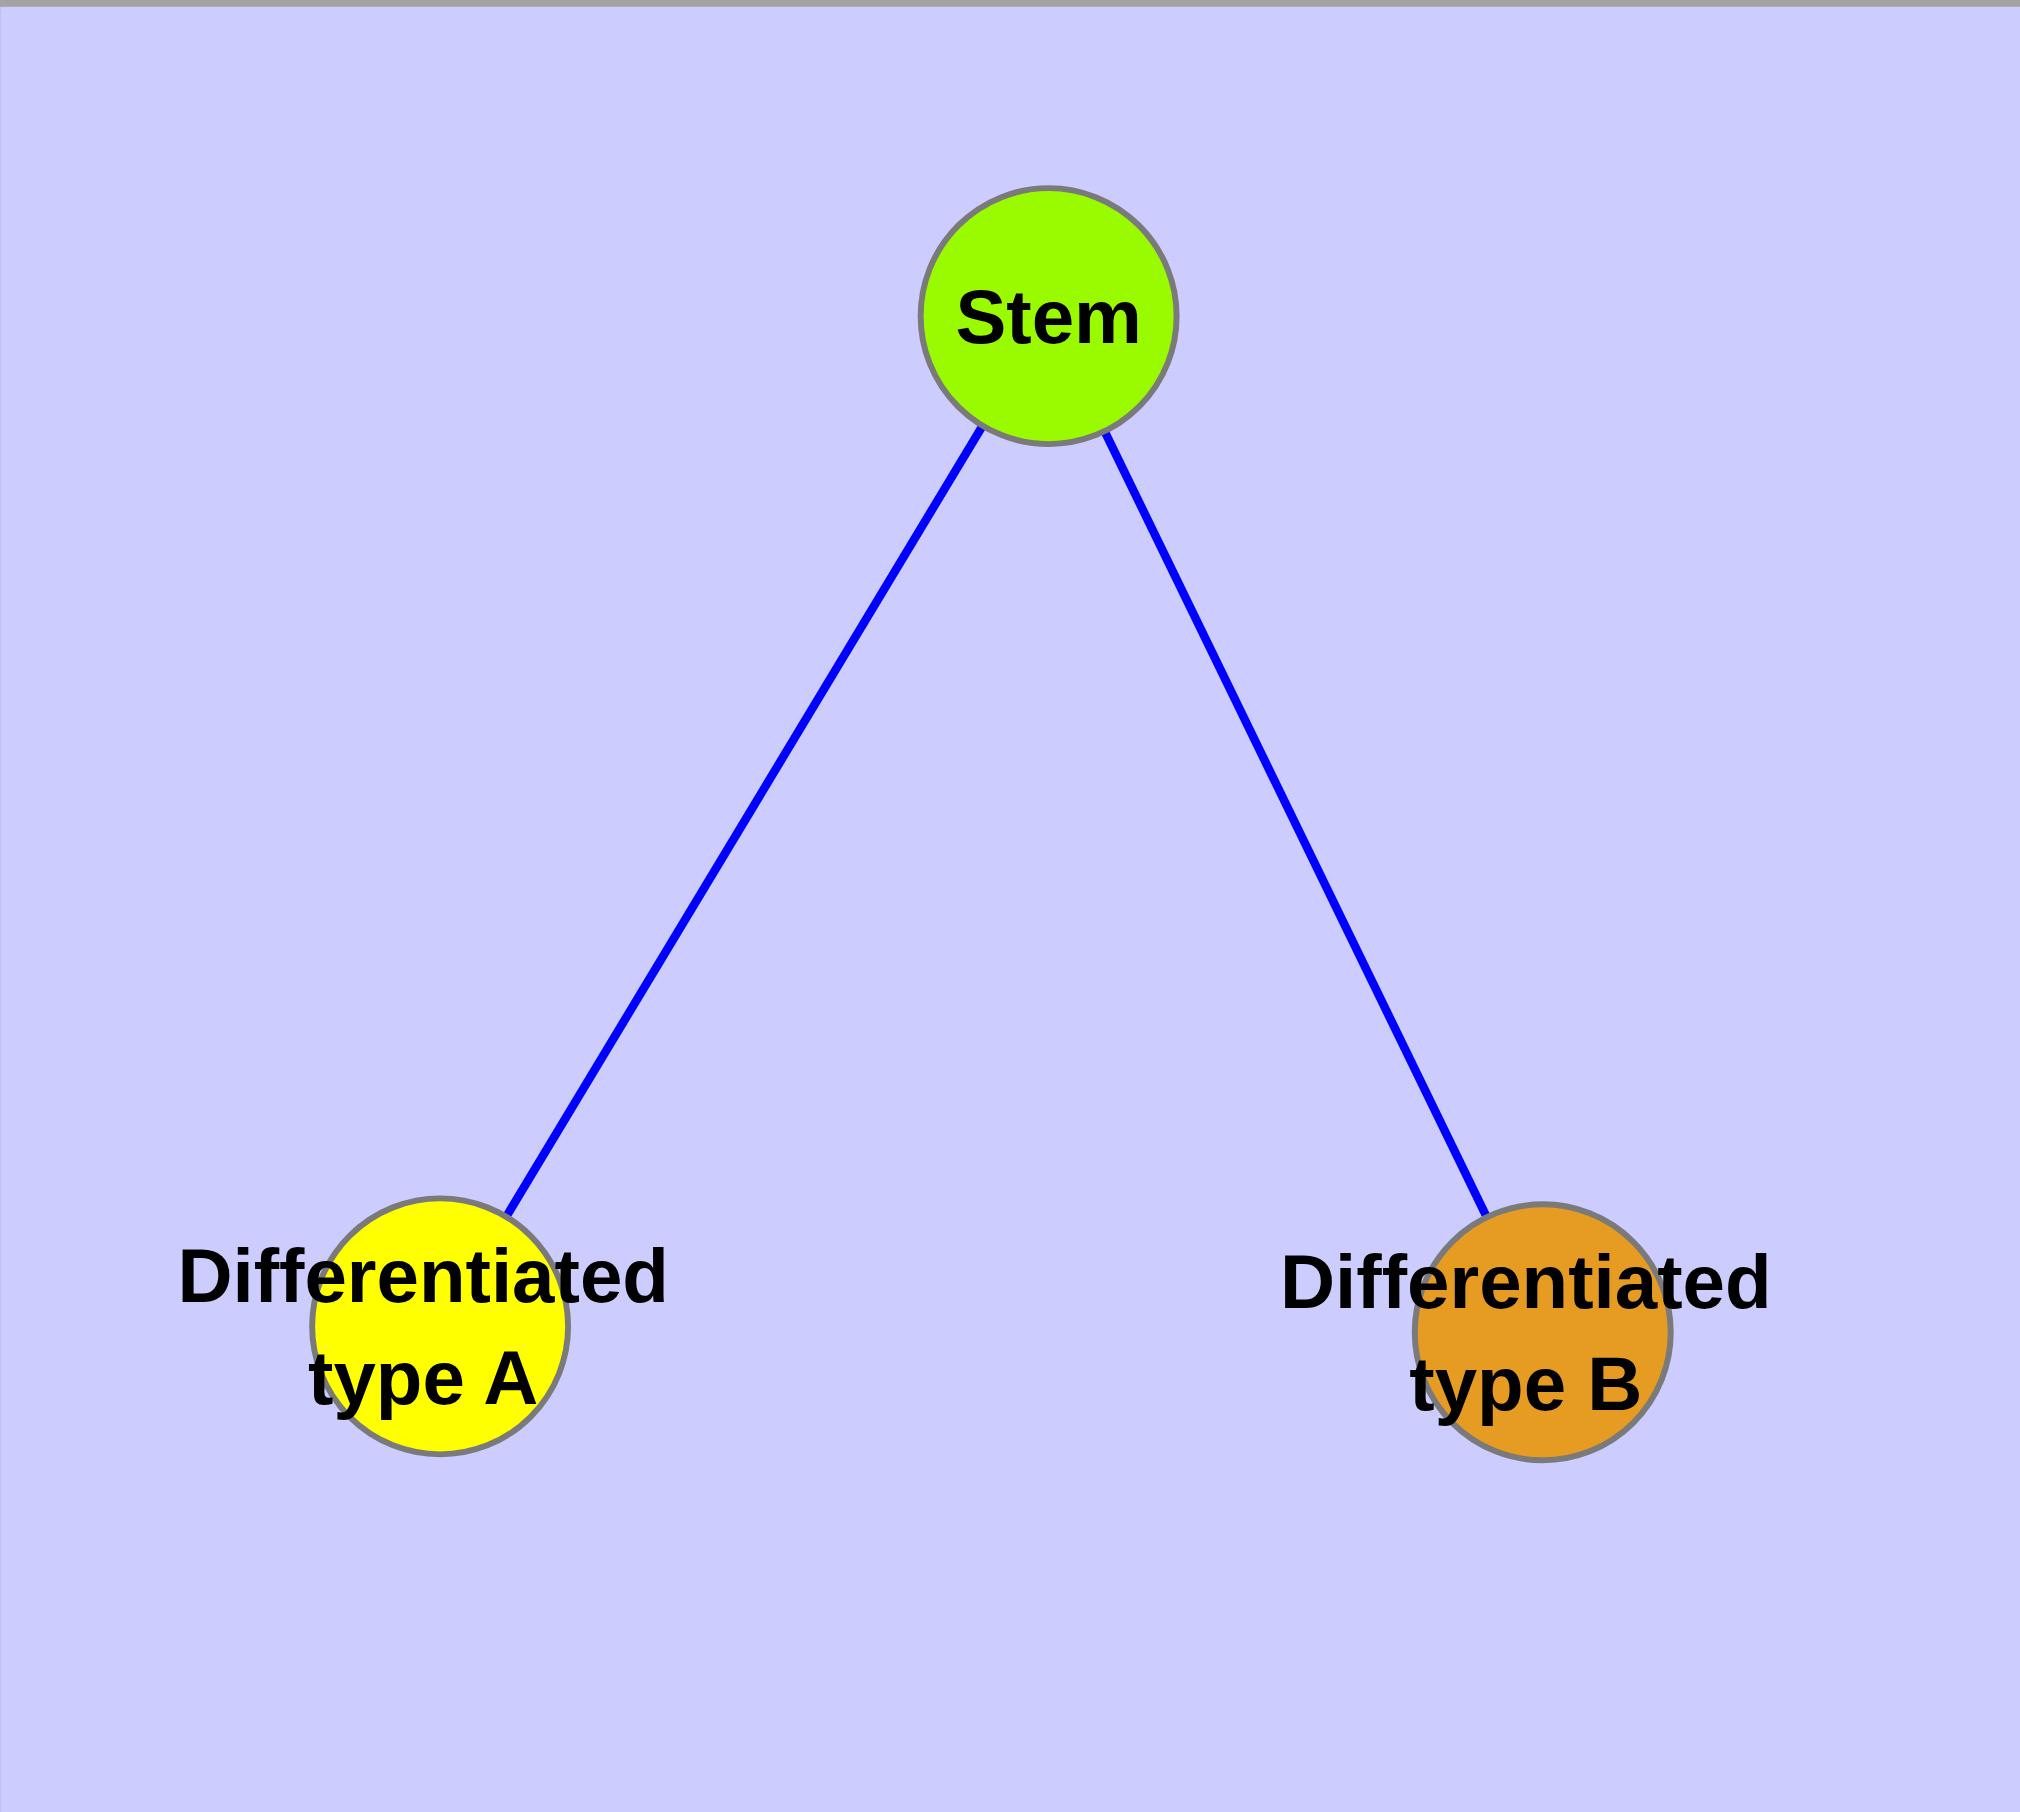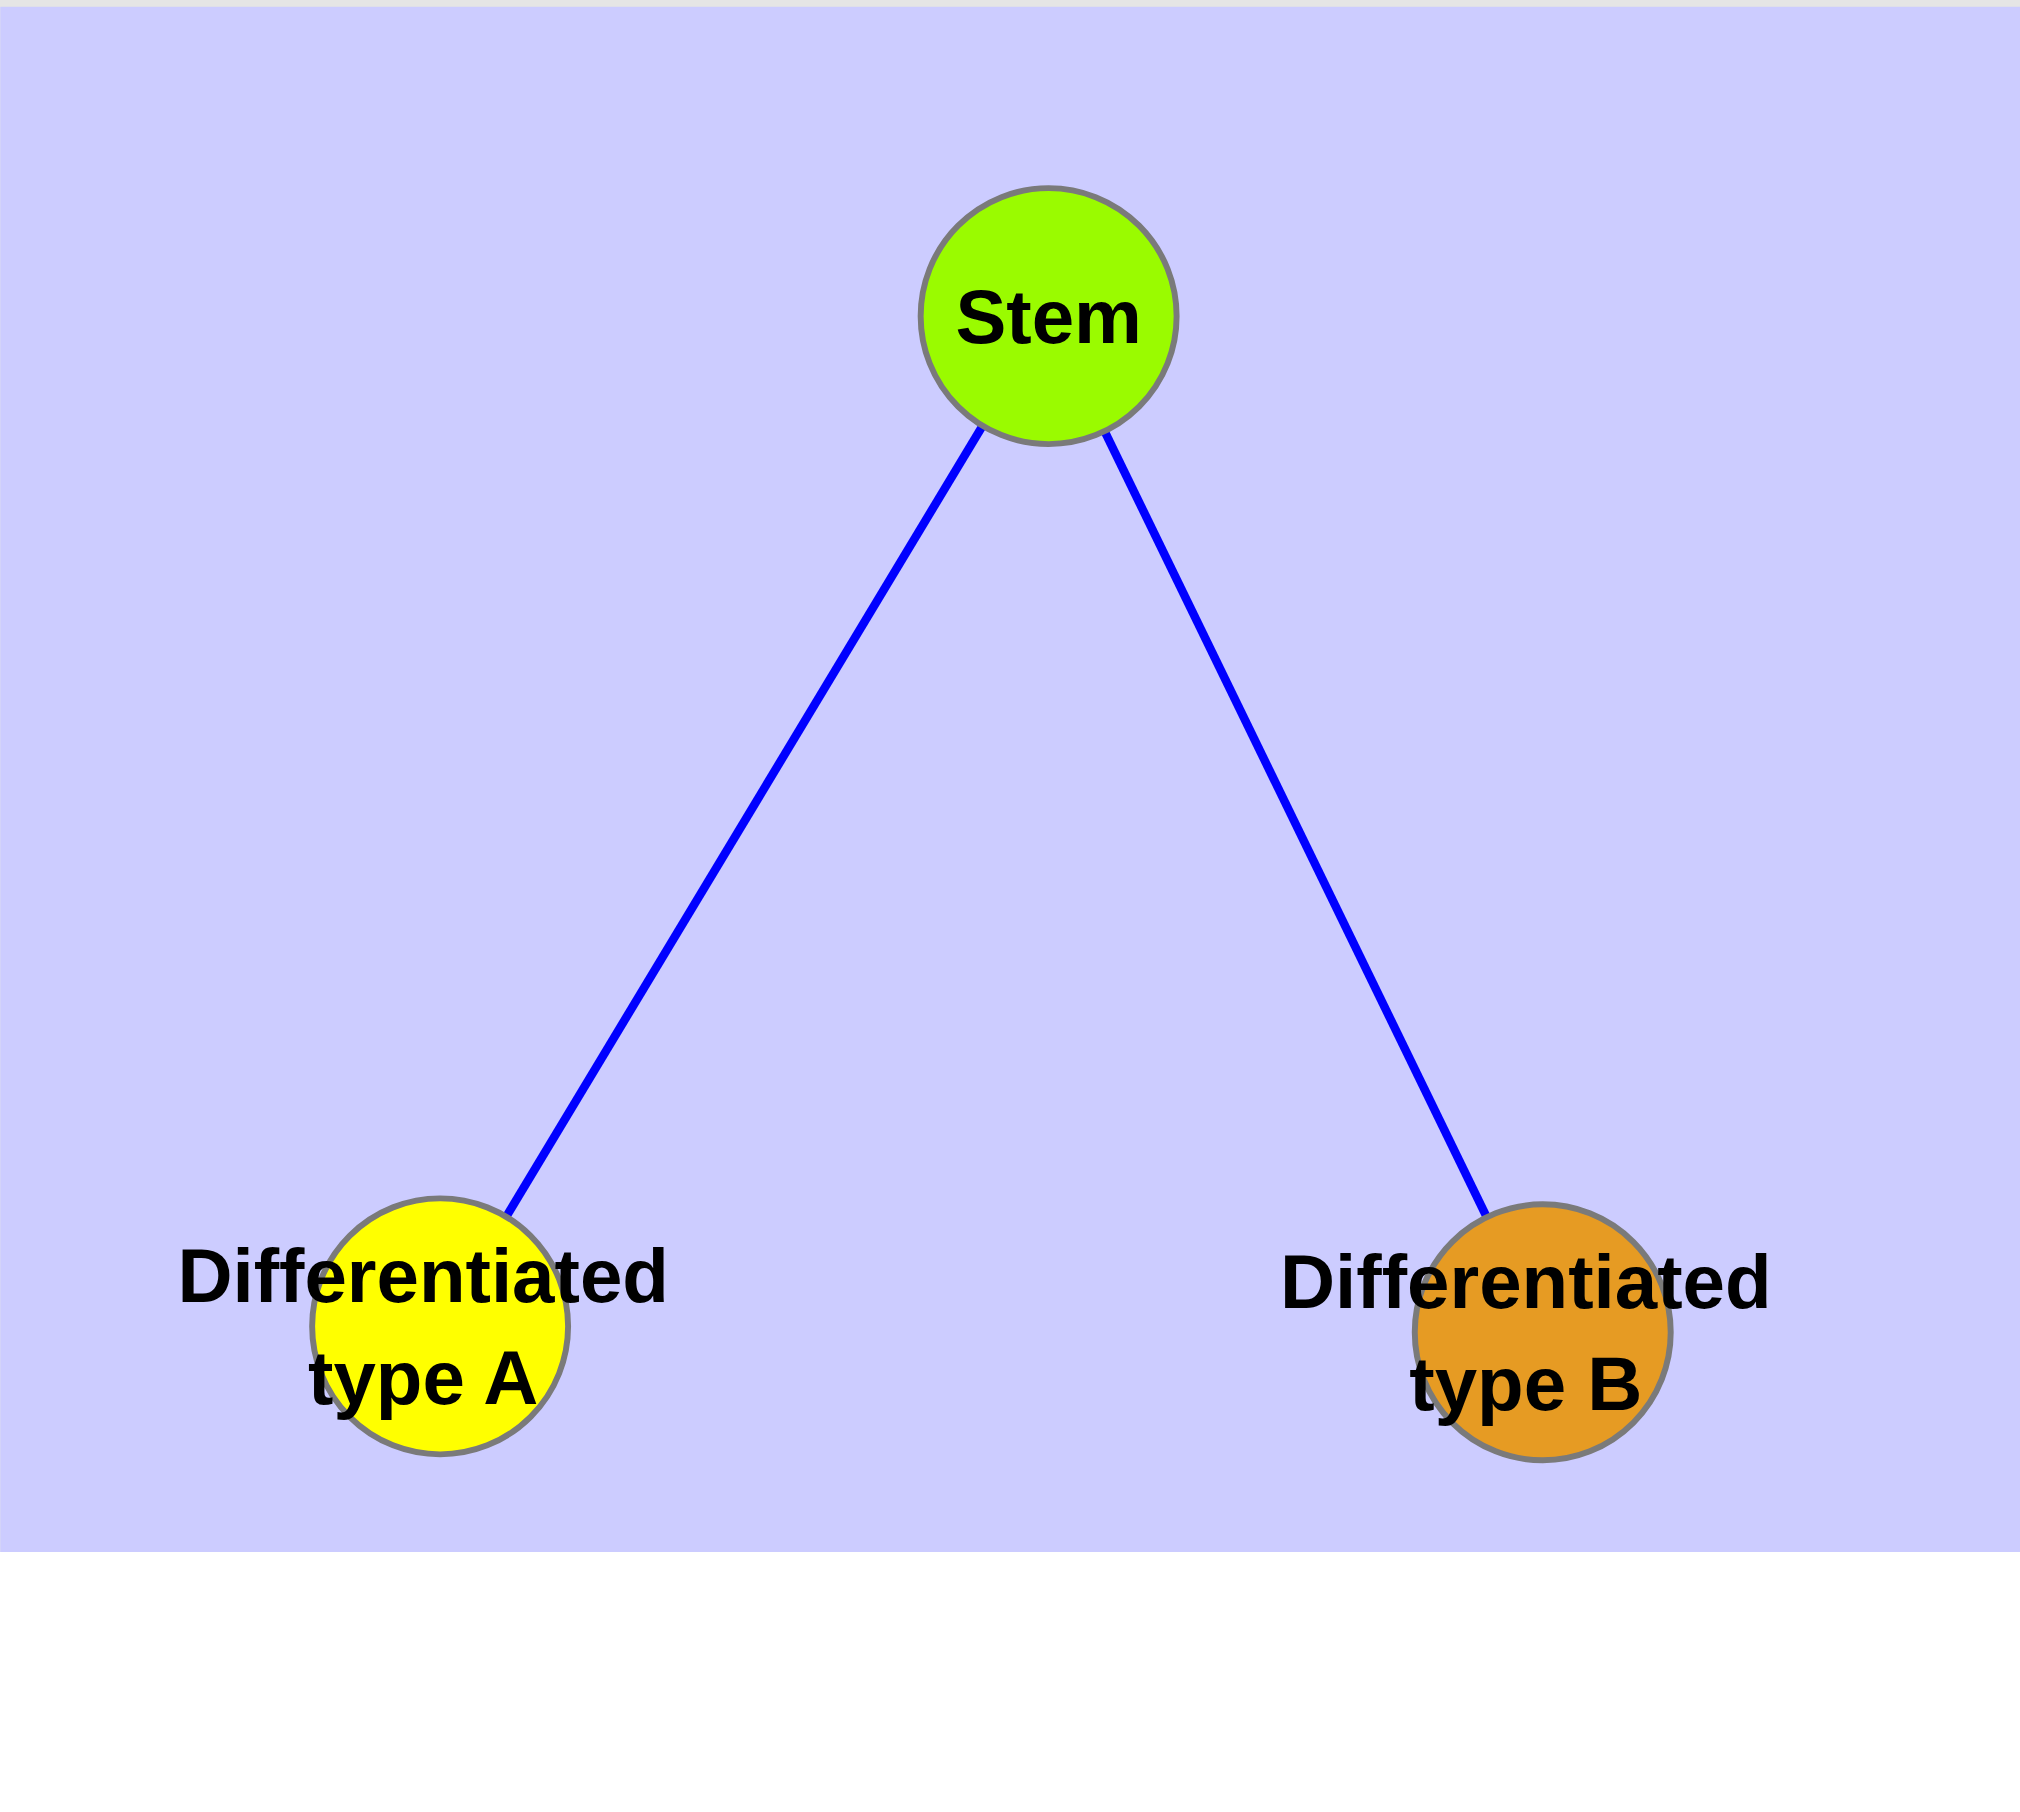--- a/index.html
+++ b/index.html
@@ -4,23 +4,23 @@
 <style>
   html, body {
     margin: 0;
     padding: 0;
     background: #ffffff;
     font-family: "Liberation Sans", sans-serif;
   }
   .stage {
     position: relative;
     width: 2021px;
-    height: 1552px;
+    height: 1812px;
     overflow: hidden;
-    background: #e5e5e5;
+    background: #a3a3a3;
     text-align: right;
   }
   svg#diagram {
     position: absolute;
     left: 0;
     top: 0;
     display: block;
   }
   svg#diagram text {
     font-family: "Liberation Sans", sans-serif;

